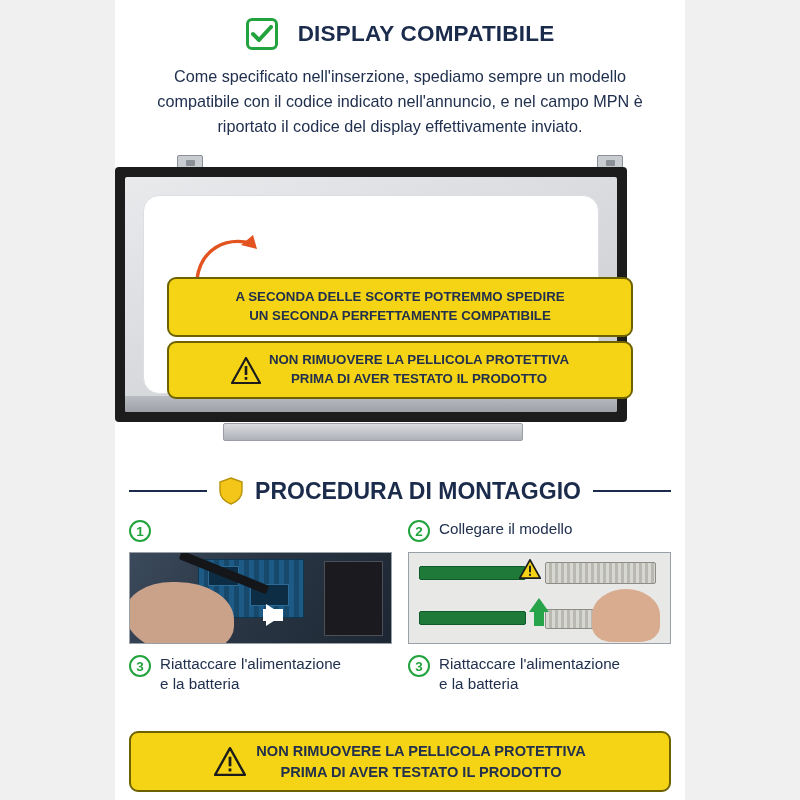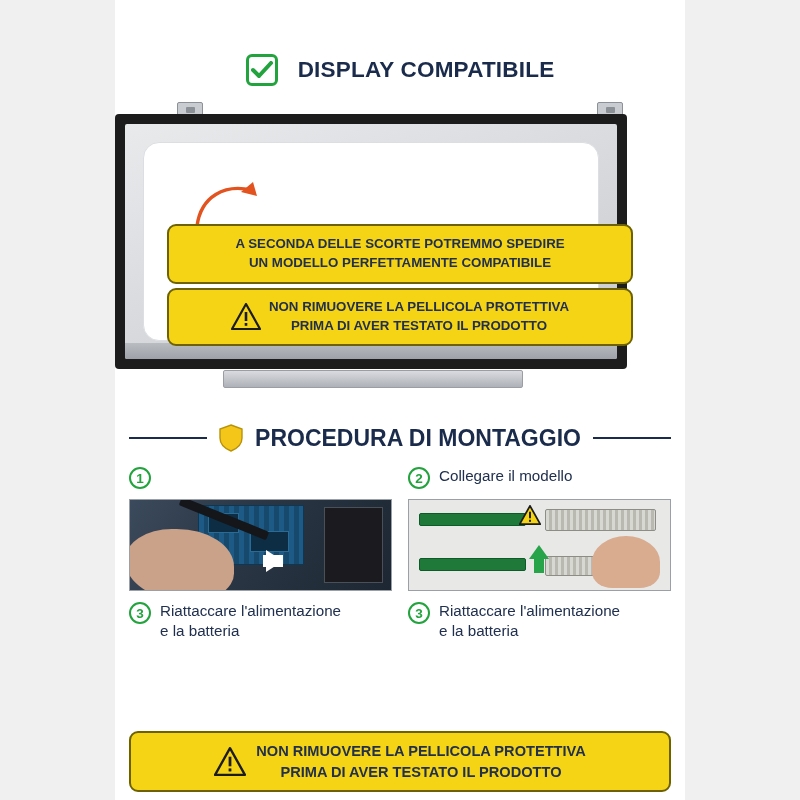--- a/index.html
+++ b/index.html
@@ -39,21 +39,20 @@
     background: #ffffff;
   }
 
   
   .header-row {
     display: flex;
     align-items: center;
     justify-content: center;
     gap: 20px;
     padding-top: 18px;
-    margin-top: 36px;
   }
   .check-box-icon {
     width: 32px;
     height: 32px;
     border-radius: 6px;
     background: #ffffff;
     border: 3px solid #22a33d;
     display: flex;
     align-items: center;
     justify-content: center;
@@ -397,41 +396,42 @@
 
     <div class="header-row">
       <span class="check-box-icon">
         <svg width="22" height="18" viewBox="0 0 22 18" aria-hidden="true">
           <polyline points="2,9 8,15 20,2" fill="none" stroke="#22a33d" stroke-width="4" stroke-linecap="round" stroke-linejoin="round"></polyline>
         </svg>
       </span>
       <span class="header-title">DISPLAY COMPATIBILE</span>
     </div>
 
+    <p class="intro">Come specificato nell'inserzione, spediamo sempre un modello compatibile con il codice indicato nell'annuncio, e nel campo MPN è riportato il codice del display effettivamente inviato.</p>
 
     <div class="display-wrap">
       <div class="bracket bl"></div>
       <div class="bracket br"></div>
 
       <div class="panel-outer">
         <div class="panel-inner">
           <div class="panel-screen"></div>
           <div class="panel-bottom-strip"></div>
         </div>
       </div>
       <div class="panel-foot"></div>
 
       <svg class="arrow-curve" viewBox="0 0 70 50" aria-hidden="true">
         <path d="M6,46 C10,16 34,4 60,10" fill="none" stroke="#e2531f" stroke-width="3.4" stroke-linecap="round"></path>
         <polygon points="62,2 66,16 50,12" fill="#e2531f"></polygon>
       </svg>
 
       <div class="yellow-box one">
         <div>A SECONDA DELLE SCORTE POTREMMO SPEDIRE</div>
-        <div>UN MODELLO PERFETTAMENTE COMPATIBILE</div>
+        <div>UN SECONDA PERFETTAMENTE COMPATIBILE</div>
       </div>
 
       <div class="yellow-box two">
         <svg class="warn-tri" width="30" height="27" viewBox="0 0 30 27" aria-hidden="true">
           <polygon points="15,1 29,26 1,26" fill="#f5d416" stroke="#1c1c1c" stroke-width="2.2" stroke-linejoin="round"></polygon>
           <rect x="13.7" y="9" width="2.6" height="9" fill="#1c1c1c"></rect>
           <rect x="13.7" y="20" width="2.6" height="2.8" fill="#1c1c1c"></rect>
         </svg>
         <div>
           <div>NON RIMUOVERE LA PELLICOLA PROTETTIVA</div>

